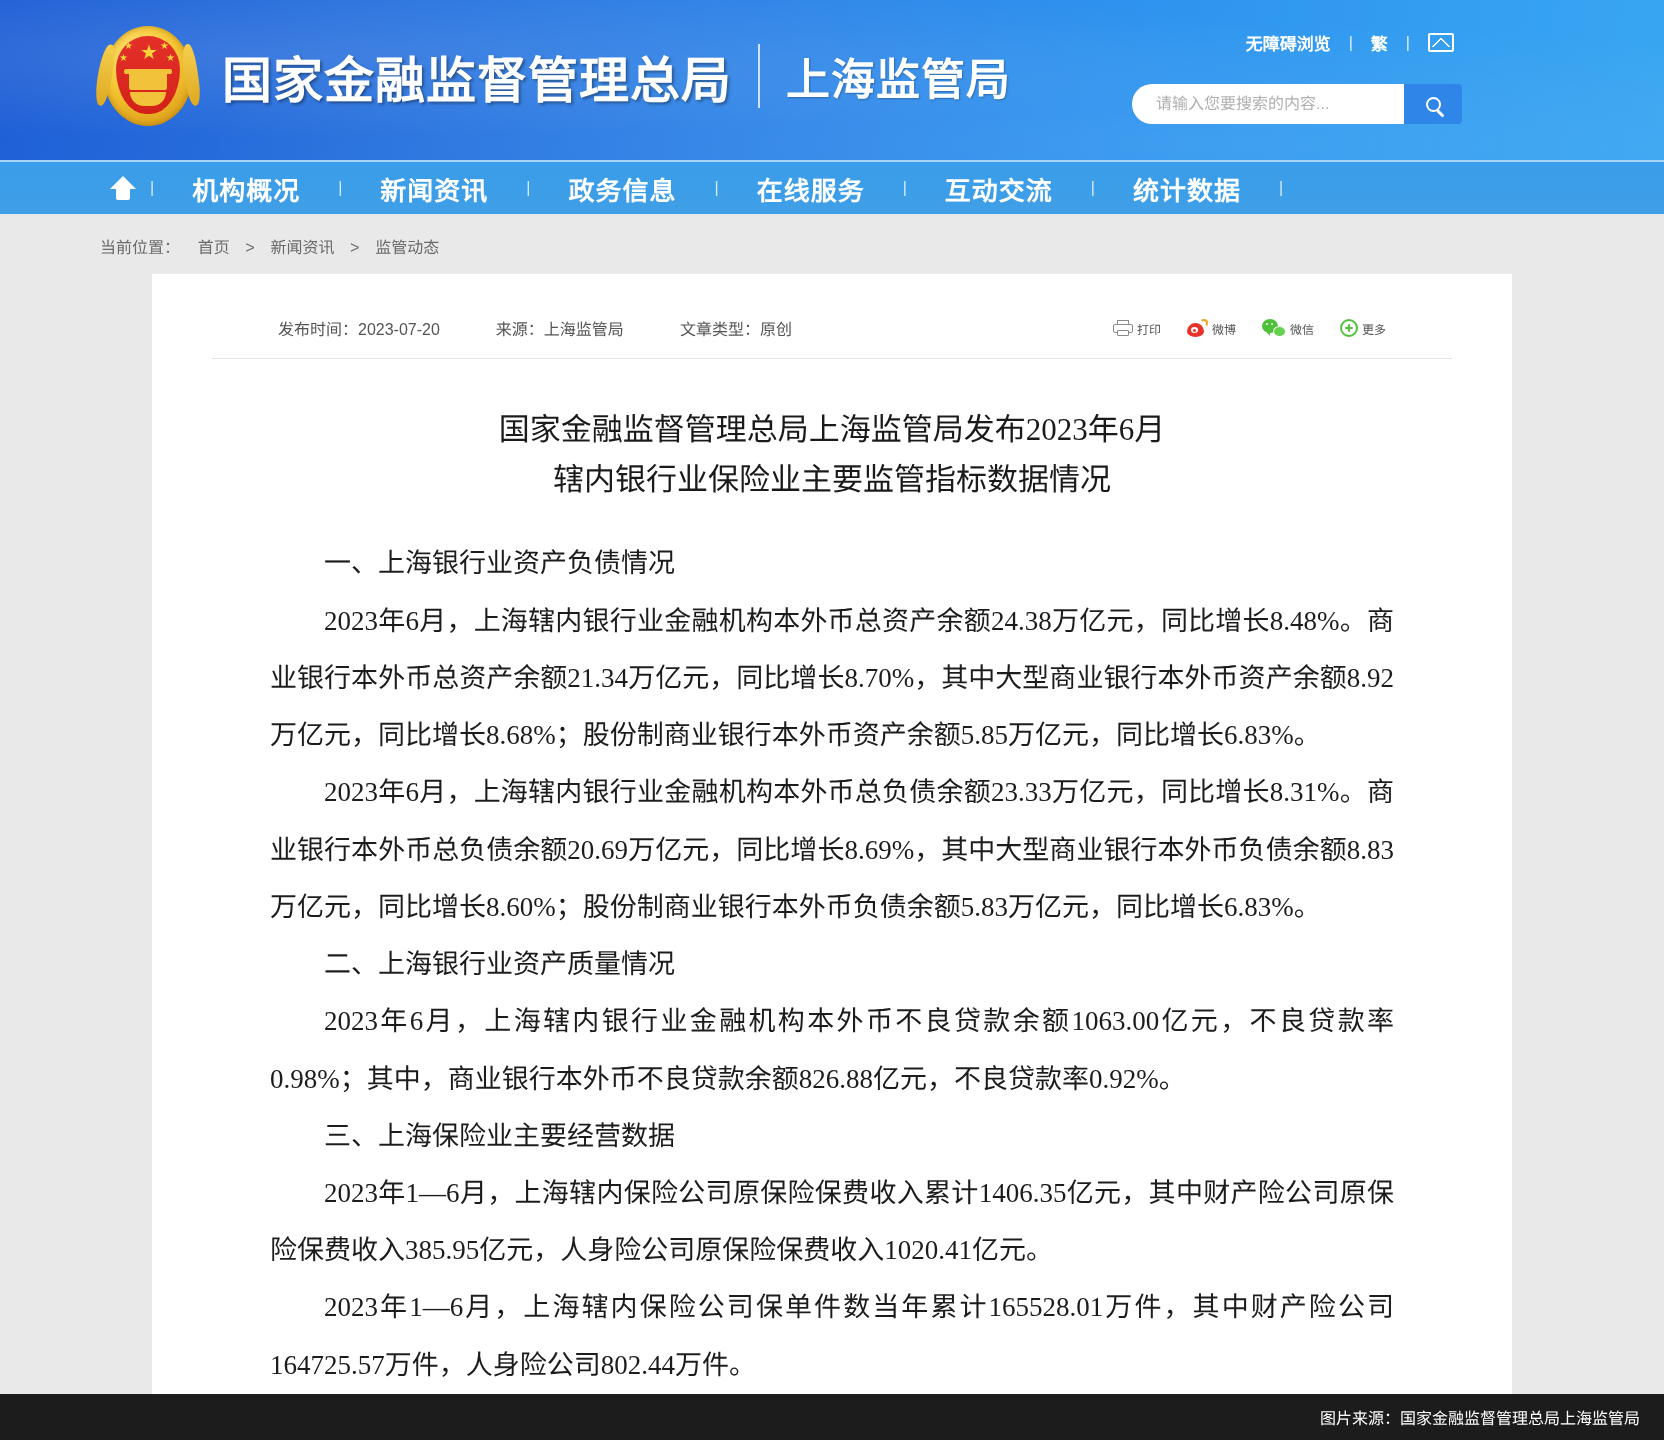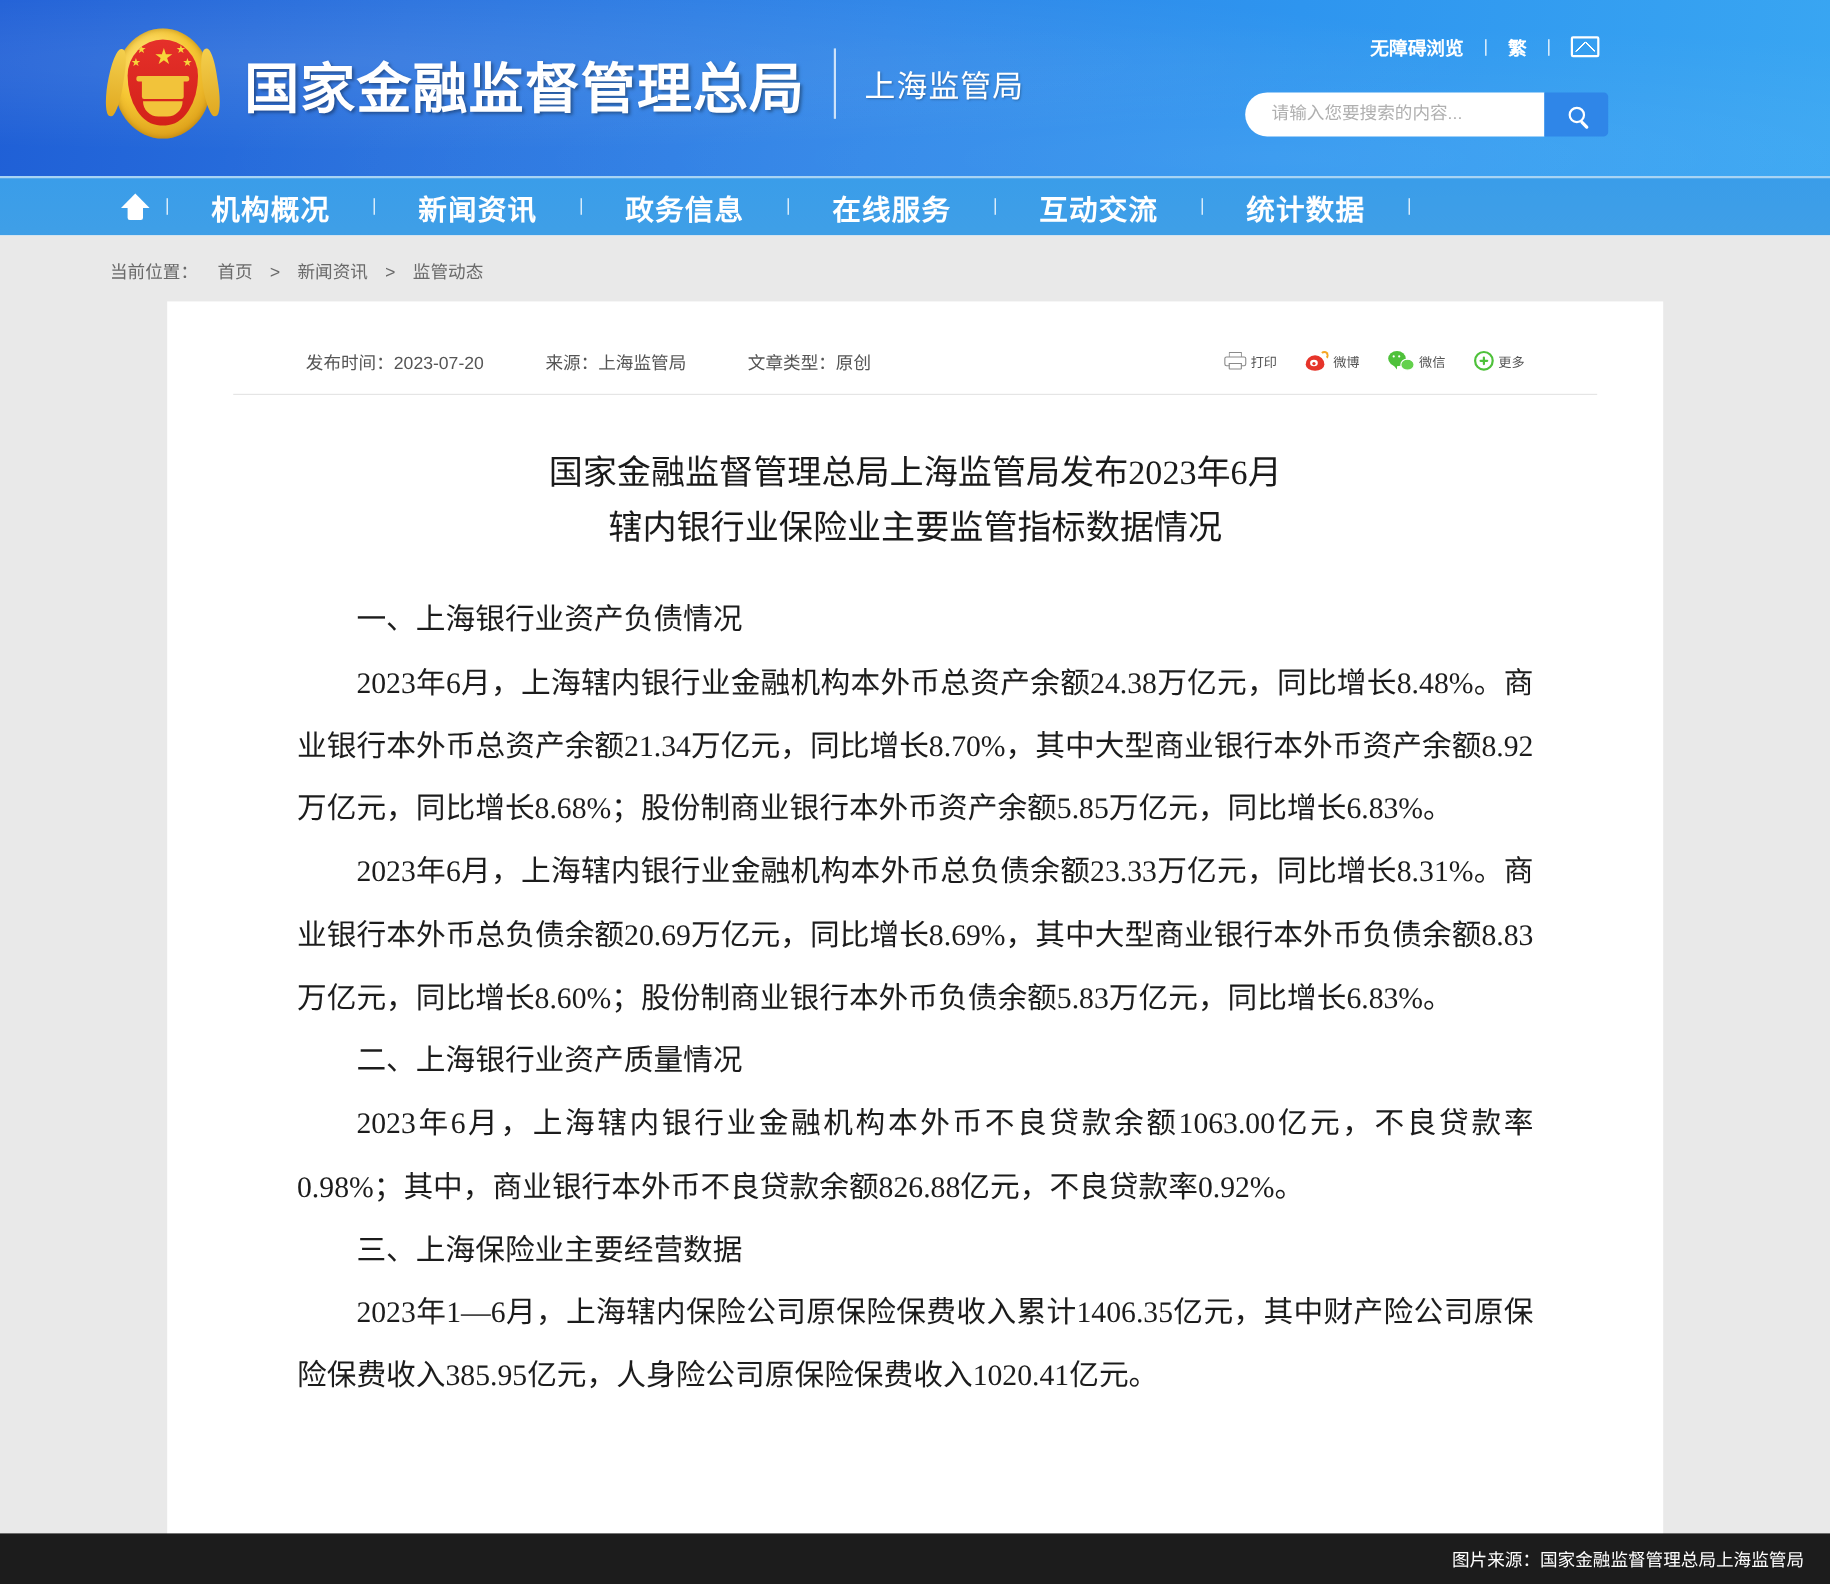--- a/index.html
+++ b/index.html
@@ -96,22 +96,22 @@
     letter-spacing: 1px;
     text-shadow: 2px 2px 3px rgba(0,0,0,0.35);
     white-space: nowrap;
   }
   .title-divider {
     width: 2px; height: 64px;
     background: rgba(255,255,255,0.75);
     margin: 0 26px;
   }
   .sub-title {
-    font-size: 28px;
-    font-weight: normal;
+    font-size: 44px;
+    font-weight: bold;
     color: #ffffff;
     letter-spacing: 1px;
     text-shadow: 1px 1px 2px rgba(0,0,0,0.28);
     white-space: nowrap;
   }
 
   .header-tools {
     position: absolute;
     right: 210px; top: 30px;
     display: flex; align-items: center;
@@ -501,20 +501,21 @@
       </div>
 
       <div class="article-body">
         <p>一、上海银行业资产负债情况</p>
         <p>2023年6月，上海辖内银行业金融机构本外币总资产余额24.38万亿元，同比增长8.48%。商业银行本外币总资产余额21.34万亿元，同比增长8.70%，其中大型商业银行本外币资产余额8.92万亿元，同比增长8.68%；股份制商业银行本外币资产余额5.85万亿元，同比增长6.83%。</p>
         <p>2023年6月，上海辖内银行业金融机构本外币总负债余额23.33万亿元，同比增长8.31%。商业银行本外币总负债余额20.69万亿元，同比增长8.69%，其中大型商业银行本外币负债余额8.83万亿元，同比增长8.60%；股份制商业银行本外币负债余额5.83万亿元，同比增长6.83%。</p>
         <p>二、上海银行业资产质量情况</p>
         <p>2023年6月，上海辖内银行业金融机构本外币不良贷款余额1063.00亿元，不良贷款率0.98%；其中，商业银行本外币不良贷款余额826.88亿元，不良贷款率0.92%。</p>
         <p>三、上海保险业主要经营数据</p>
         <p>2023年1—6月，上海辖内保险公司原保险保费收入累计1406.35亿元，其中财产险公司原保险保费收入385.95亿元，人身险公司原保险保费收入1020.41亿元。</p>
+        <p>2023年1—6月，上海辖内保险公司保单件数当年累计165528.01万件，其中财产险公司164725.57万件，人身险公司802.44万件。</p>
       </div>
 
     </div>
   </div>
 
   <div class="watermark">
     <span>图片来源：国家金融监督管理总局上海监管局</span>
   </div>
 
 </div>

